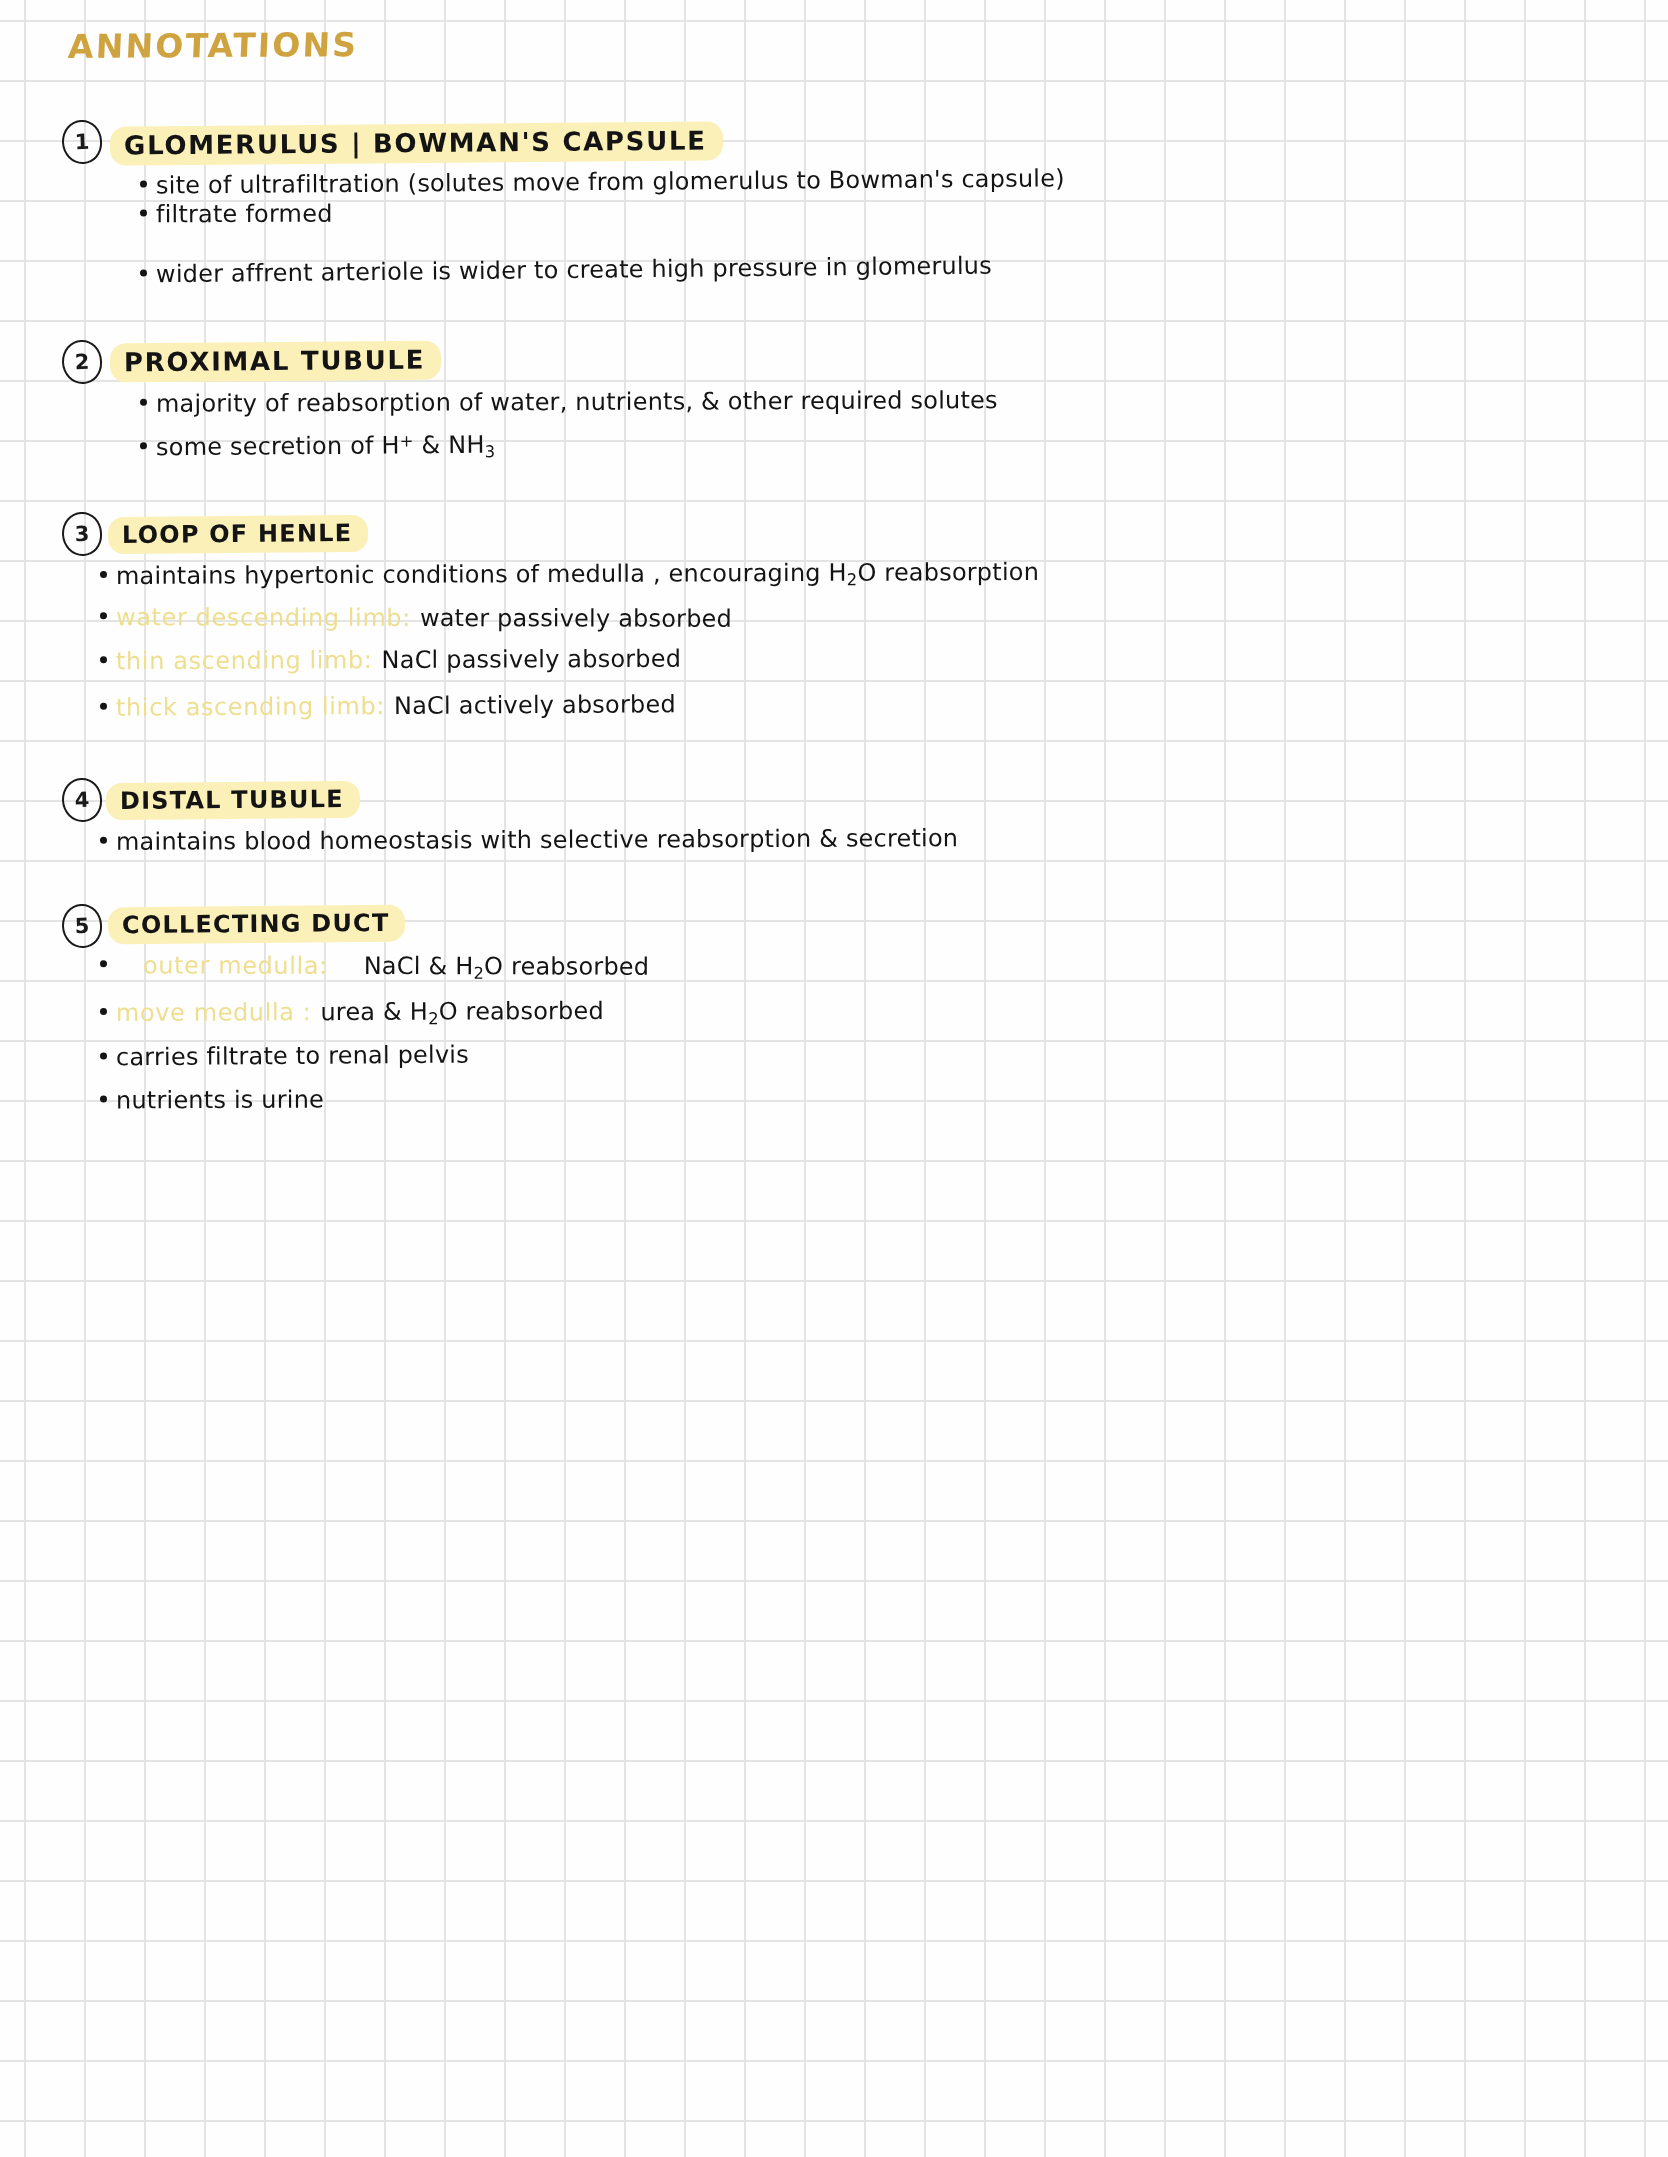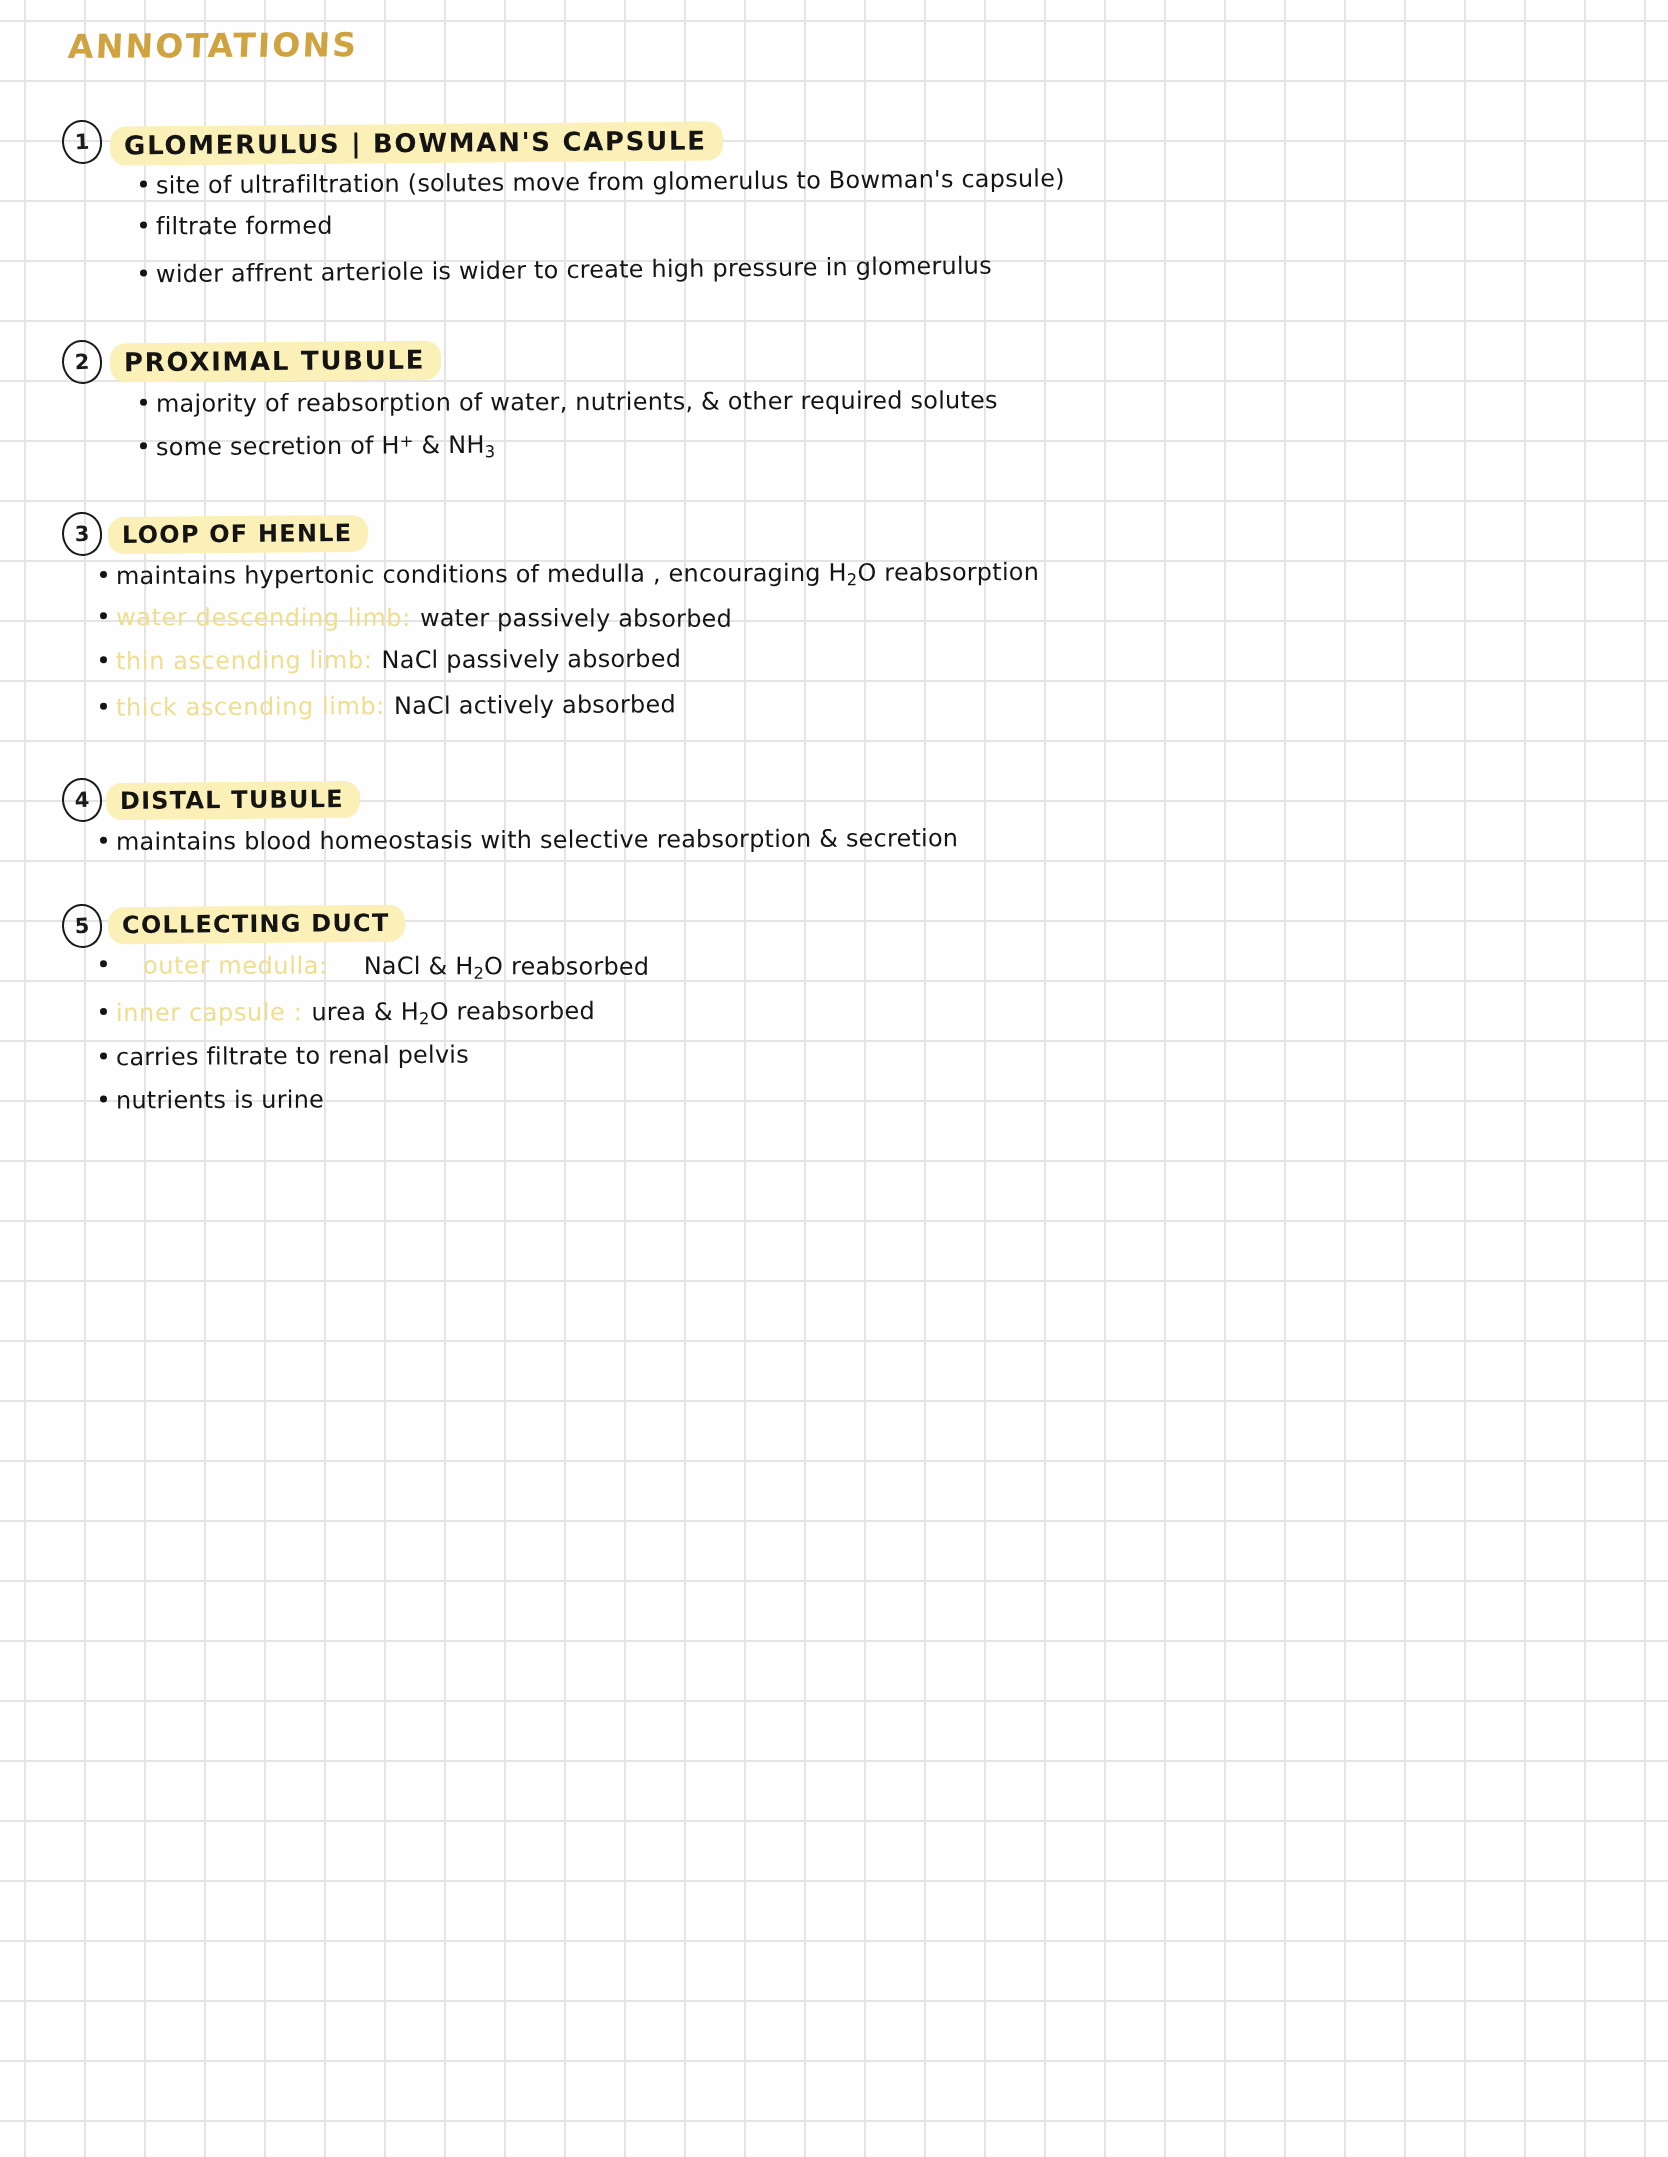--- a/index.html
+++ b/index.html
@@ -123,21 +123,21 @@
 
     <div class="page-title">ANNOTATIONS</div>
 
     <div class="num-circle" style="left:62px; top:120px;">1</div>
     <div class="section-head" style="left:110px; top:124px;">GLOMERULUS | BOWMAN'S CAPSULE</div>
 
     <div class="bullet j1" style="left:140px; top:168px;">
       <span class="dot"></span>
       <span class="txt">site of ultrafiltration (solutes move from glomerulus to Bowman's capsule)</span>
     </div>
-    <div class="bullet j2" style="left:140px; top:212px;">
+    <div class="bullet j2" style="left:140px; top:200px;">
       <span class="dot"></span>
       <span class="txt">filtrate formed</span>
     </div>
     <div class="bullet j3" style="left:140px; top:256px;">
       <span class="dot"></span>
       <span class="txt">wider affrent arteriole  is wider  to create high pressure  in glomerulus</span>
     </div>
 
     <div class="num-circle" style="left:62px; top:340px;">2</div>
     <div class="section-head" style="left:110px; top:342px;">PROXIMAL TUBULE</div>
@@ -185,21 +185,21 @@
     <div class="num-circle" style="left:62px; top:904px;">5</div>
     <div class="section-head tight" style="left:108px; top:906px;">COLLECTING DUCT</div>
 
     <div class="bullet j4" style="left:100px; top:952px;gap:36px;">
       <span class="dot"></span>
       <span class="lbl">outer medulla:</span>
       <span class="txt">NaCl &amp; H<sub>2</sub>O reabsorbed</span>
     </div>
     <div class="bullet j2" style="left:100px; top:998px;">
       <span class="dot"></span>
-      <span class="lbl">inner capsule :</span>
+      <span class="lbl">move medulla :</span>
       <span class="txt">urea &amp; H<sub>2</sub>O reabsorbed</span>
     </div>
     <div class="bullet j1" style="left:100px; top:1042px;">
       <span class="dot"></span>
       <span class="txt">carries filtrate to renal pelvis</span>
     </div>
     <div class="bullet j2" style="left:100px; top:1086px;">
       <span class="dot"></span>
       <span class="txt">nutrients is urine</span>
     </div>

